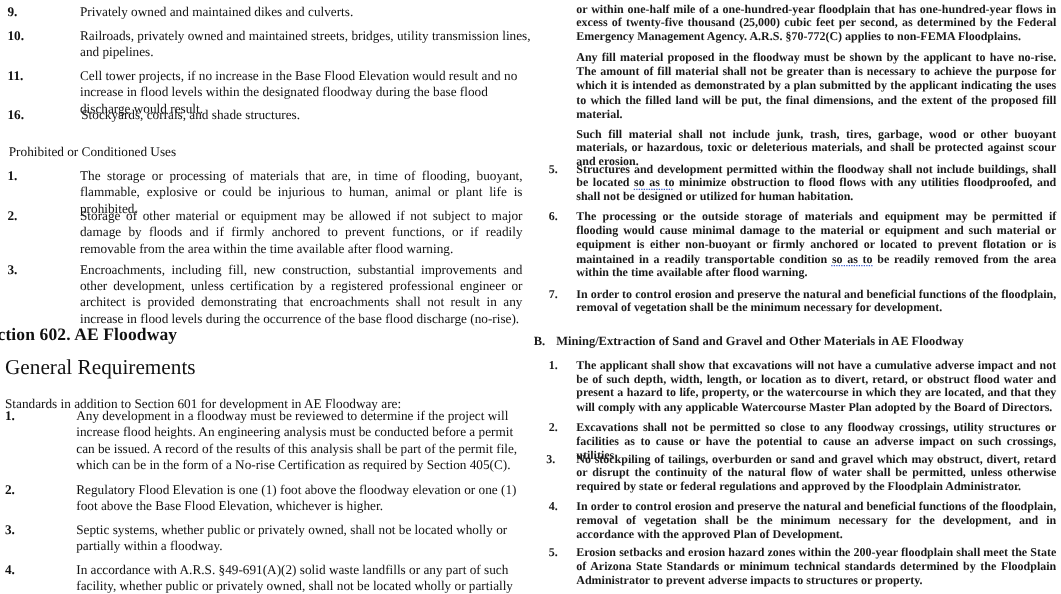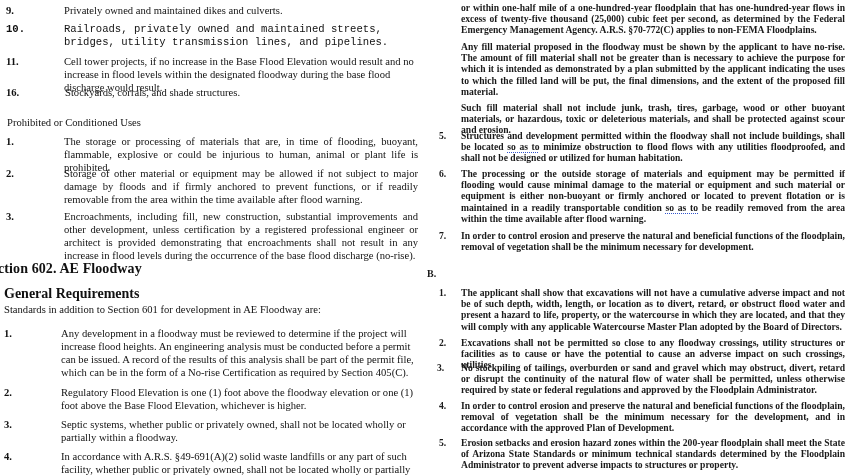--- a/index.html
+++ b/index.html
@@ -7,34 +7,34 @@
   .col { position: absolute; top: 0; }
   .left { left: 0; width: 425px; font-family: "Liberation Serif", serif; font-size: 10.6px; line-height: 13px; }
   .right { left: 440px; width: 404px; font-family: "Liberation Serif", serif; font-size: 9.6px; line-height: 11.2px; font-weight: bold; color: #1a1a1a; }
   .item { position: absolute; display: flex; }
   .num { font-weight: bold; flex: 0 0 auto; }
   .txt { flex: 1 1 auto; text-align: justify; }
   .left .txt { text-align: left; margin-left: 40px; }
   .left .txt.j { text-align: justify; }
   .plain { position: absolute; }
   .sec { position: absolute; font-weight: bold; font-size: 14px; left: -2px; letter-spacing: 0.1px; }
-  .sub { position: absolute; font-weight: bold; font-size: 14px; }
+  .sub { position: absolute; font-weight: normal; font-size: 17px; }
   .squig { text-decoration: underline dotted #3355cc; text-underline-offset: 2px; }
   .right .plain { text-align: justify; }
   .right .num { width: 22px; }
 </style>
 </head>
 <body>
 
 <div class="col left">
   <div class="item" style="top:4px;left:6px;width:420px;">
     <span class="num" style="width:18px">9.</span>
     <span class="txt">Privately owned and maintained dikes and culverts.</span>
   </div>
-  <div class="item" style="top:23px;left:6px;width:420px;font-family:Liberation Mono, monospace;">
+  <div class="item" style="top:23px;left:6px;width:420px;">
     <span class="num" style="width:18px">10.</span>
     <span class="txt">Railroads, privately owned and maintained streets, bridges, utility transmission lines, and pipelines.</span>
   </div>
   <div class="item" style="top:55px;left:6px;width:420px;justify-content:flex-end;">
     <span class="num" style="width:18px">11.</span>
     <span class="txt">Cell tower projects, if no increase in the Base Flood Elevation would result and no increase in flood levels within the designated floodway during the base flood discharge would result.</span>
   </div>
   <div class="item" style="top:86px;left:6px;width:420px;">
     <span class="num" style="width:19px">16.</span>
     <span class="txt">Stockyards, corrals, and shade structures.</span>
@@ -50,21 +50,21 @@
     <span class="num" style="width:18px">2.</span>
     <span class="txt j">Storage of other material or equipment may be allowed if not subject to major damage by floods and if firmly anchored to prevent functions, or if readily removable from the area within the time available after flood warning.</span>
   </div>
   <div class="item" style="top:210px;left:6px;width:412px;">
     <span class="num" style="width:18px">3.</span>
     <span class="txt j">Encroachments, including fill, new construction, substantial improvements and other development, unless certification by a registered professional engineer or architect is provided demonstrating that encroachments shall not result in any increase in flood levels during the occurrence of the base flood discharge (no-rise).</span>
   </div>
 
   <div class="sec" style="top:262px;">ction 602.  AE Floodway</div>
   <div class="sub" style="top:287px;left:4px;">General Requirements</div>
-  <div class="plain" style="top:303px;left:4px;">Standards in addition to Section 601 for development in AE Floodway are:</div>
+  <div class="plain" style="top:317px;left:4px;">Standards in addition to Section 601 for development in AE Floodway are:</div>
 
   <div class="item" style="top:327px;left:4px;width:418px;">
     <span class="num" style="width:17px">1.</span>
     <span class="txt">Any development in a floodway must be reviewed to determine if the project will increase flood heights.  An engineering analysis must be conducted before a permit can be issued.  A record of the results of this analysis shall be part of the permit file, which can be in the form of a No-rise Certification as required by Section 405(C).</span>
   </div>
   <div class="item" style="top:386px;left:4px;width:418px;">
     <span class="num" style="width:17px">2.</span>
     <span class="txt">Regulatory Flood Elevation is one (1) foot above the floodway elevation or one (1) foot above the Base Flood Elevation, whichever is higher.</span>
   </div>
   <div class="item" style="top:418px;left:4px;width:418px;">
@@ -90,20 +90,21 @@
     <span class="num">6.</span>
     <span class="txt"><span>The processing or the outside storage of materials and equipment may be permitted if flooding would cause minimal damage to the material or equipment and such material or equipment is either non-buoyant or firmly anchored or located to prevent flotation or is maintained in a readily transportable condition </span><span class="squig">so as to</span><span> be readily removed from the area within the time available after flood warning.</span></span>
   </div>
   <div class="item" style="top:230px;left:-1px;width:406px;">
     <span class="num">7.</span>
     <span class="txt">In order to control erosion and preserve the natural and beneficial functions of the floodplain, removal of vegetation shall be the minimum necessary for development.</span>
   </div>
 
   <div class="item" style="top:268px;left:-13px;width:420px;font-size:10px;">
     <span class="num" style="width:18px">B.</span>
+    <span>Mining/Extraction of Sand and Gravel and Other Materials in AE Floodway</span>
   </div>
 
   <div class="item" style="top:287px;left:-1px;width:406px;">
     <span class="num">1.</span>
     <span class="txt">The applicant shall show that excavations will not have a cumulative adverse impact and not be of such depth, width, length, or location as to divert, retard, or obstruct flood water and present a hazard to life, property, or the watercourse in which they are located, and that they will comply with any applicable Watercourse Master Plan adopted by the Board of Directors.</span>
   </div>
   <div class="item" style="top:337px;left:-1px;width:406px;">
     <span class="num">2.</span>
     <span class="txt">Excavations shall not be permitted so close to any floodway crossings, utility structures or facilities as to cause or have the potential to cause an adverse impact on such crossings, utilities</span>
   </div>

